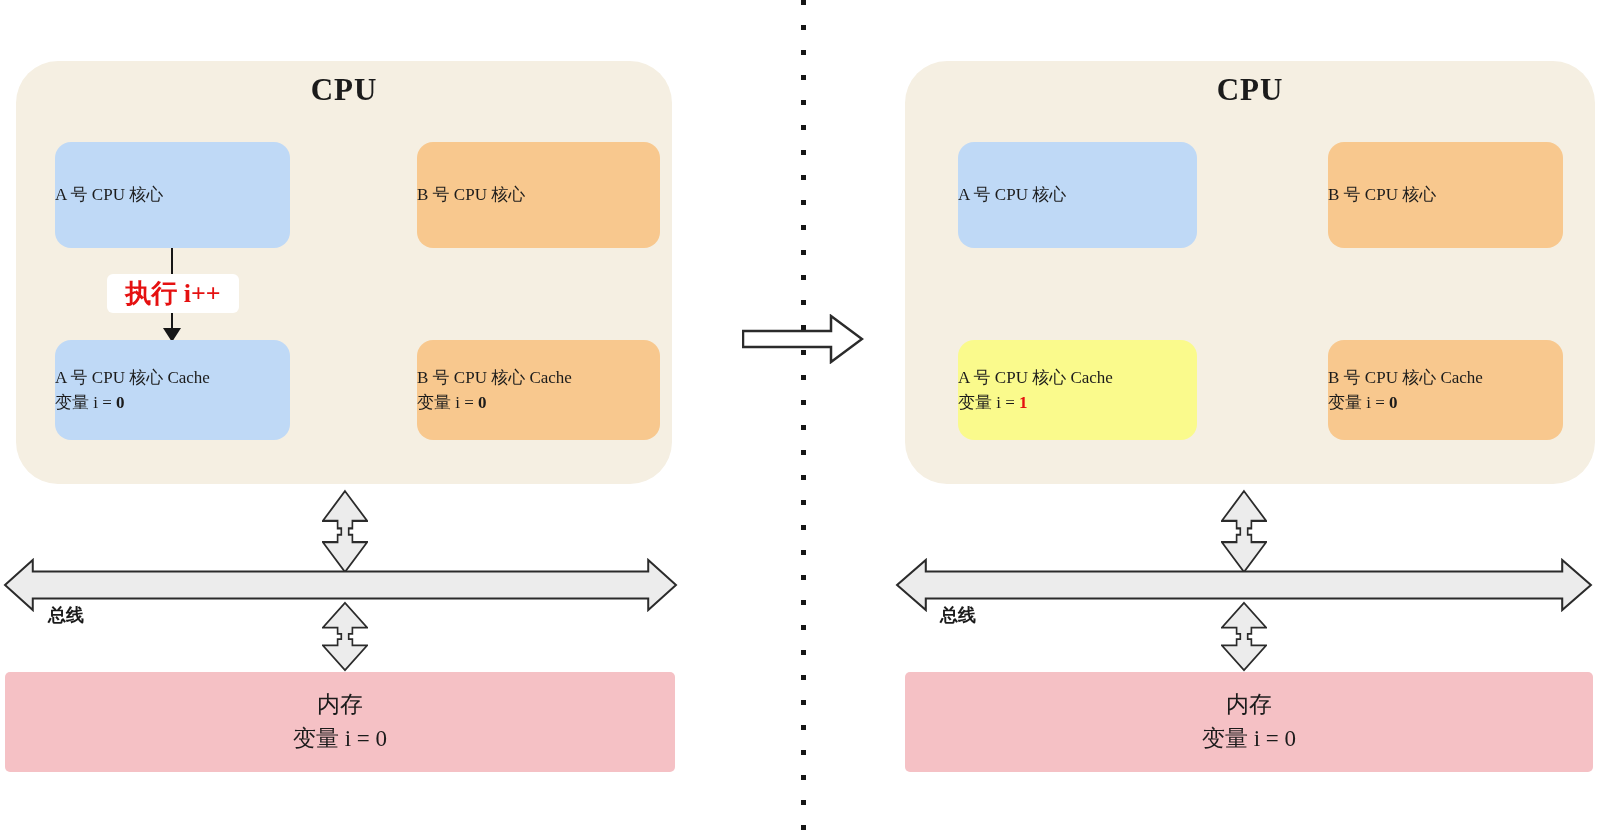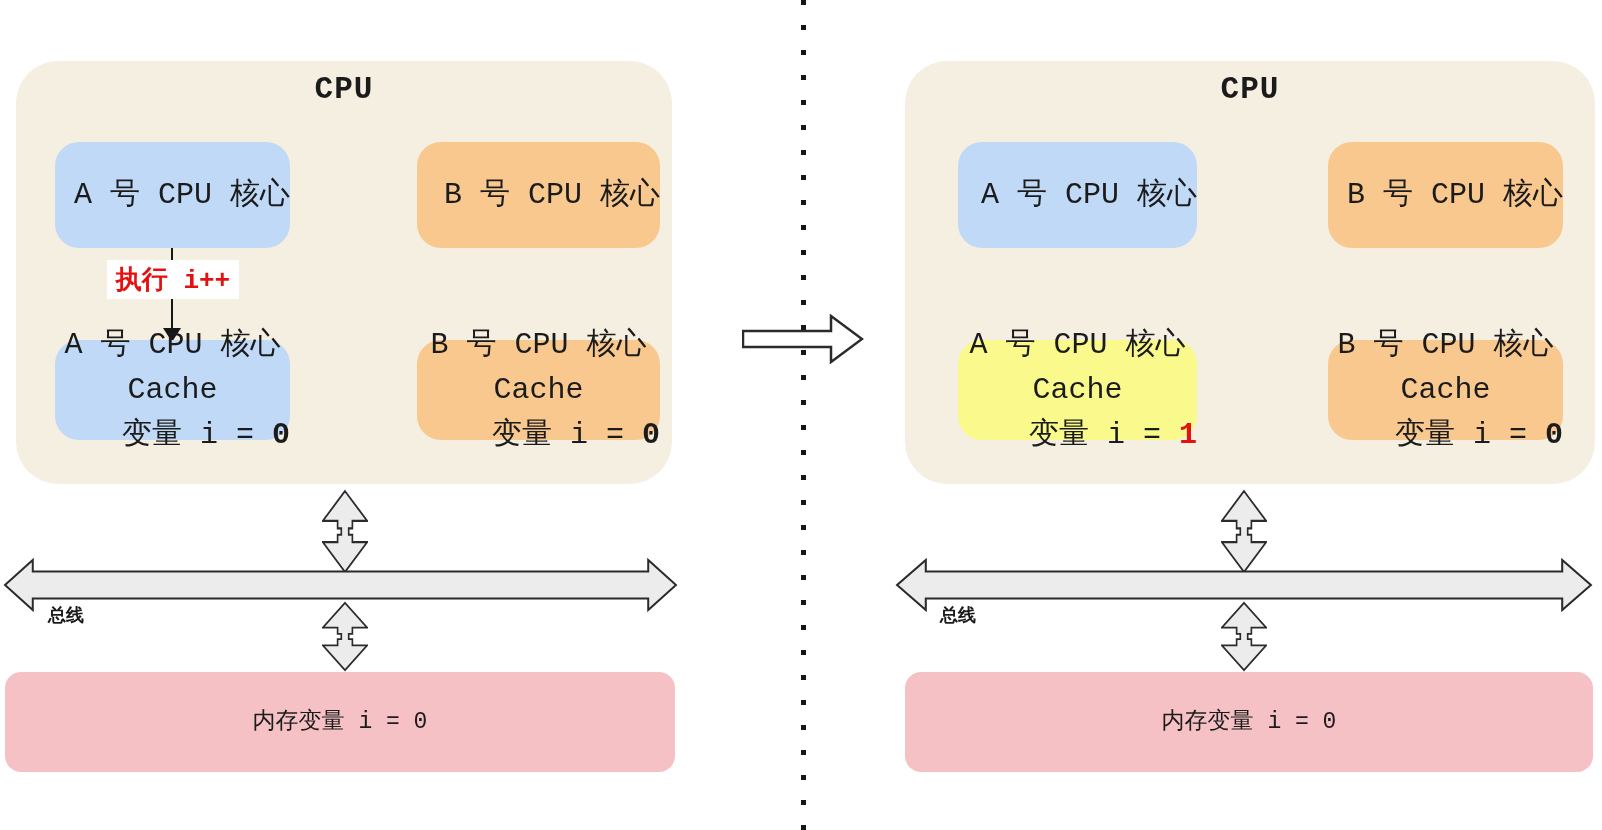--- a/index.html
+++ b/index.html
@@ -8,77 +8,77 @@
     --arrow_stroke:#2B2B2B;
     --divider_color:#161616;
     --line_color:#161616;
     --text_color:#1B1B1B;
   }
   html,body{margin:0;padding:0;background:#ffffff;}
   .canvas{
     position:relative;
     width:1602px;height:830px;
     background:#ffffff;
-    font-family:Liberation Mono, monospace;
+    font-family:Liberation Serif, serif;
     color:var(--text_color);
     overflow:hidden;
   }
   
   .divider{
     position:absolute;left:801px;top:0;width:5px;height:830px;
     background:repeating-linear-gradient(to bottom,var(--divider_color) 0 5px,transparent 5px 25px);
   }
   
   .cpu-box{position:absolute;background:var(--container_bg);border-radius:42px;}
   .pL .cpu-box{left:16px;top:61px;width:656px;height:423px;}
   .pR .cpu-box{left:905px;top:61px;width:690px;height:423px;}
   .cpu-title{position:absolute;top:72px;font-weight:bold;font-size:31px;text-align:center;letter-spacing:1px;}
   .pL .cpu-title{left:16px;width:656px;}
   .pR .cpu-title{left:905px;width:690px;}
   
   .node{
-    position:absolute;display:flex;flex-direction:column;align-items:flex-end;justify-content:center;
-    border-radius:24px;font-size:30px;line-height:1.5;text-align:center;
+    position:absolute;display:flex;flex-direction:column;align-items:flex-start;justify-content:center;
+    border-radius:16px;font-size:17px;line-height:1.5;text-align:center;
   }
   .pL .core-a{left:55px;top:142px;width:235px;height:106px;}
   .pL .core-b{left:417px;top:142px;width:243px;height:106px;}
   .pL .cache-a{left:55px;top:340px;width:235px;height:100px;}
   .pL .cache-b{left:417px;top:340px;width:243px;height:100px;}
   .pR .core-a{left:958px;top:142px;width:239px;height:106px;}
   .pR .core-b{left:1328px;top:142px;width:235px;height:106px;}
   .pR .cache-a{left:958px;top:340px;width:239px;height:100px;}
   .pR .cache-b{left:1328px;top:340px;width:235px;height:100px;}
   .cache-val{font-weight:bold;}
   
   .exec-line{position:absolute;left:171px;top:248px;width:2px;height:82px;background:var(--line_color);}
   .exec-head{
     position:absolute;left:163px;top:328px;width:0;height:0;
     border-left:9px solid transparent;border-right:9px solid transparent;
     border-top:14px solid var(--line_color);
   }
   .exec-label{
-    position:absolute;left:107px;top:260px;width:132px;
+    position:absolute;left:107px;top:274px;width:132px;
     background:#ffffff;text-align:center;
-    font-size:26px;font-weight:bold;padding:2px 0;
+    font-size:26px;font-weight:bold;padding:2px 0;border-radius:6px;
   }
   
   .svg-abs{position:absolute;display:block;}
   .pL .vd-top{left:322px;top:489px;width:46px;height:85px;}
   .pL .vd-bot{left:322px;top:601px;width:46px;height:71px;}
   .pR .vd-top{left:1221px;top:489px;width:46px;height:85px;}
   .pR .vd-bot{left:1221px;top:601px;width:46px;height:71px;}
   .pL .bus-svg{left:3px;top:558px;width:675px;height:54px;}
   .pR .bus-svg{left:895px;top:558px;width:698px;height:54px;}
   .bus-label{position:absolute;font-size:18px;font-weight:bold;}
   .pL .bus-label{left:48px;top:603px;}
   .pR .bus-label{left:940px;top:603px;}
   
   .memory{
-    position:absolute;display:flex;flex-direction:row;align-items:center;justify-content:center;
-    border-radius:16px;font-size:23px;line-height:1.5;text-align:center;
+    position:absolute;display:flex;flex-direction:column;align-items:center;justify-content:center;
+    border-radius:5px;font-size:23px;line-height:1.5;text-align:center;
   }
   .pL .memory{left:5px;top:672px;width:670px;height:100px;}
   .pR .memory{left:905px;top:672px;width:688px;height:100px;}
   
   .transition-svg{left:742px;top:314px;width:122px;height:50px;}
 </style>
 </head>
 <body>
 
 <div class="canvas">

